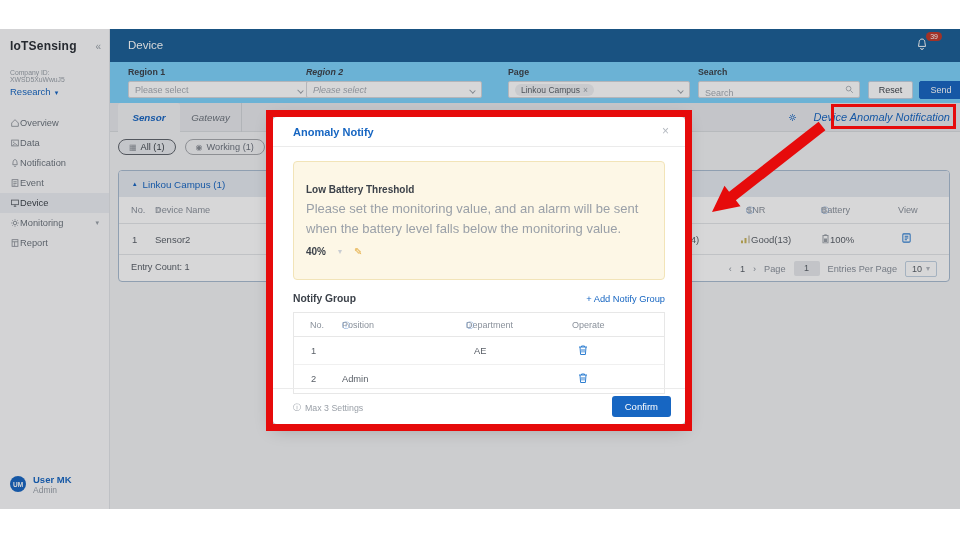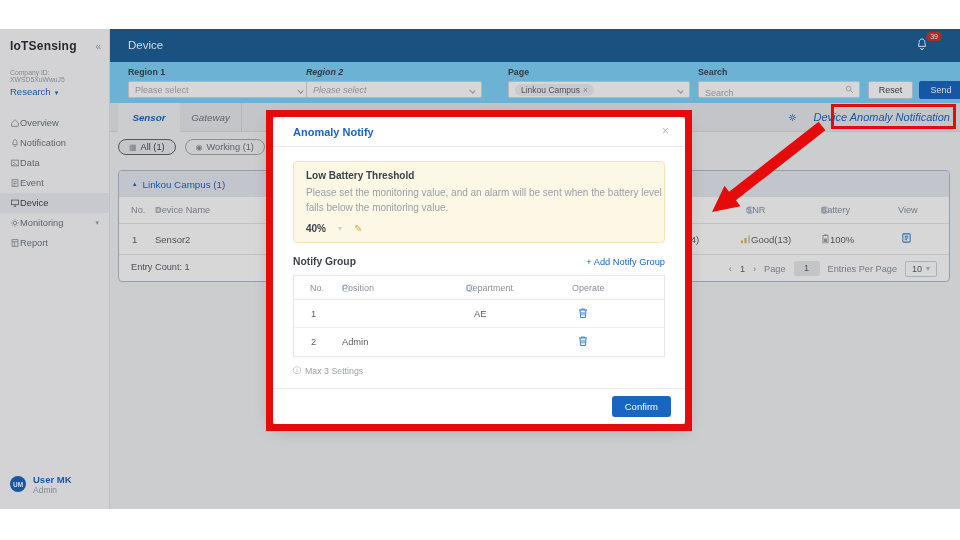--- a/index.html
+++ b/index.html
@@ -80,23 +80,23 @@
 
   
   .dim { position:absolute; left:0; top:29px; width:960px; height:480px; background:rgba(15,18,22,.17); z-index:40; }
 
   
   .modal { position:absolute; left:273px; top:117px; width:412px; height:307px; background:#fff; border-radius:4px; box-shadow:0 4px 18px rgba(0,0,0,.25); z-index:60; }
   .m-head { height:30px; border-bottom:1px solid #ebebeb; position:relative; }
   .m-title { position:absolute; left:20px; top:9px; font-size:11px; font-weight:bold; color:#1766c2; }
   .m-close { position:absolute; right:16px; top:7px; font-size:12px; color:#b4b9c0; }
   .m-body { padding:14px 20px 0 20px; }
-  .panel { background:#fdf7e6; border:1px solid #f2e4b8; border-radius:4px; padding:8px 12px; }
+  .panel { background:#fdf7e6; border:1px solid #f2e4b8; border-radius:4px; padding:22px 12px; }
   .p-title { font-size:10px; font-weight:bold; color:#3c424a; }
-  .p-desc { font-size:10px; color:#9aa0a8; line-height:1.5; margin-top:4px; width:360px; }
+  .p-desc { font-size:13px; color:#9aa0a8; line-height:1.5; margin-top:4px; width:360px; }
   .p-value { margin-top:8px; display:flex; align-items:center; gap:12px; }
   .p-value .val { font-size:10px; font-weight:bold; color:#3c424a; }
   .p-value .vcaret { font-size:8px; color:#c9cdd2; }
   .p-value .edit { font-size:10px; color:#e3a93c; }
   .ngrow { margin-top:13px; display:flex; justify-content:space-between; align-items:center; }
   .ng-title { font-size:10.3px; font-weight:bold; color:#3c424a;text-align:center; }
   .ng-add { font-size:9.3px; color:#1766c2; }
   .ntable { margin-top:8px; border:1px solid #e7e7e7; }
   .nth { position:relative; height:24px; border-bottom:1px solid #e7e7e7; font-size:9px; color:#8a919b; }
   .ntr { position:relative; height:28px; border-bottom:1px solid #f0f0f0; font-size:9.3px; color:#5a6068; }
@@ -125,31 +125,31 @@
     <div class="org"><span>Research</span><span class="caret">▾</span></div>
     <div class="menu">
       <div class="mi">
         <svg width="10" height="10" viewBox="0 0 12 12">
             <path d="M2 6 L6 2 L10 6 V10 H2 Z" fill="none" stroke="#8a8f96" stroke-width="1"></path>
           </svg>
         <span>Overview</span>
       </div>
       <div class="mi">
         <svg width="10" height="10" viewBox="0 0 12 12">
-            <path d="M6 2 C4.3 2 3.8 3.4 3.7 4.8 L3.3 8 H8.7 L8.3 4.8 C8.2 3.4 7.7 2 6 2 Z M5 9.3 a1 1 0 0 0 2 0" fill="none" stroke="#8a8f96" stroke-width="1"></path>
-          </svg>
-        <span>Notification</span>
-      </div>
-      <div class="mi">
-        <svg width="10" height="10" viewBox="0 0 12 12">
             <rect x="2" y="2.5" width="8" height="7" fill="none" stroke="#8a8f96" stroke-width="1"></rect>
             <circle cx="4.5" cy="5" r=".8" fill="#8a8f96"></circle>
             <path d="M3 9 L6 6.5 L9 9" fill="none" stroke="#8a8f96" stroke-width="1"></path>
           </svg>
         <span>Data</span>
+      </div>
+      <div class="mi">
+        <svg width="10" height="10" viewBox="0 0 12 12">
+            <path d="M6 2 C4.3 2 3.8 3.4 3.7 4.8 L3.3 8 H8.7 L8.3 4.8 C8.2 3.4 7.7 2 6 2 Z M5 9.3 a1 1 0 0 0 2 0" fill="none" stroke="#8a8f96" stroke-width="1"></path>
+          </svg>
+        <span>Notification</span>
       </div>
       <div class="mi">
         <svg width="10" height="10" viewBox="0 0 12 12">
             <rect x="2.5" y="2" width="7" height="8" fill="none" stroke="#8a8f96" stroke-width="1"></rect>
             <path d="M4 4.5 H8 M4 6.5 H8 M4 8.5 H6.5" stroke="#8a8f96" stroke-width="1"></path>
           </svg>
         <span>Event</span>
       </div>
       <div class="mi active">
         <svg width="10" height="10" viewBox="0 0 12 12">

